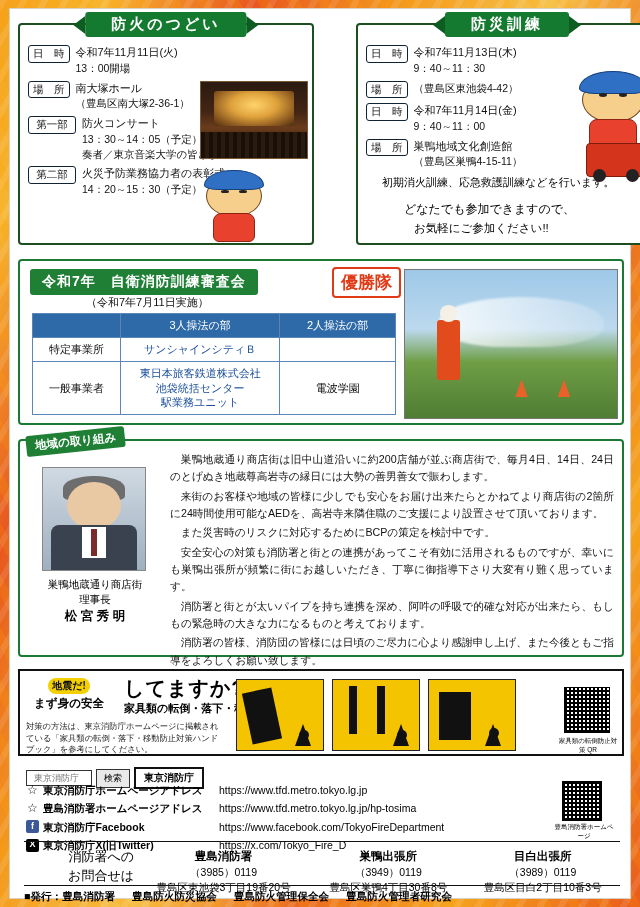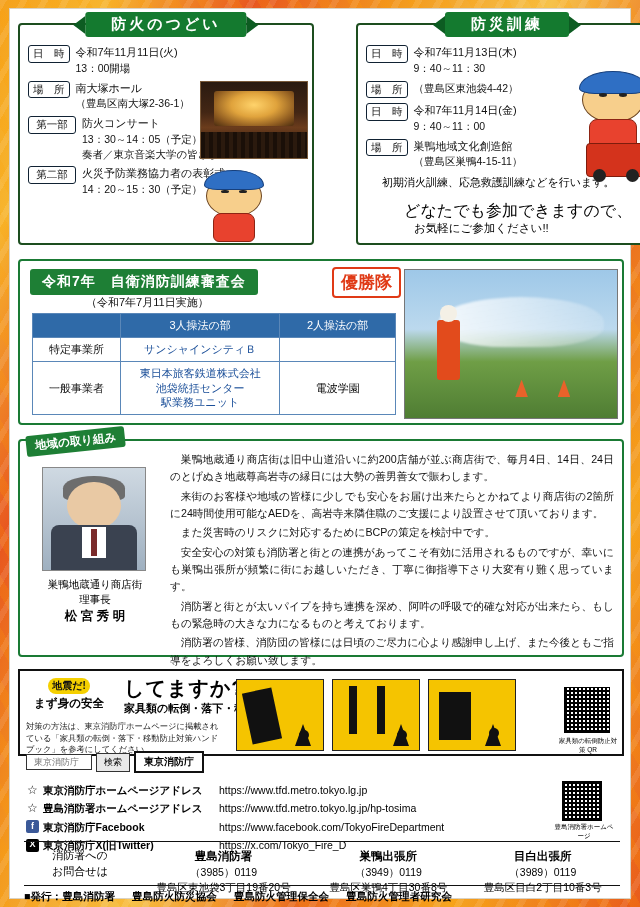--- a/index.html
+++ b/index.html
@@ -263,21 +263,21 @@
   .linkurl{ flex:1 1 auto; }
 
   
   .contact{
     position:absolute;
     border-top:1px solid #111;
     font-size:10.5px;
   }
   .ctable{ width:100%; border-collapse:collapse; }
   .ctable td{ text-align:center; vertical-align:top; padding:2px 2px; line-height:1.45; }
-  .ctable td.lead{ width:112px; font-size:11px; }
+  .ctable td.lead{ text-align:right; width:112px; font-size:13px; }
   .cname{ font-weight:bold; font-size:11.5px; }
   .footer{
     position:absolute;
     font-size:10.6px; font-weight:bold;
     border-top:1px solid #111;
     padding-top:4px;
   }
   .footer span{ margin-right:14px; }
 </style>
 </head>
@@ -363,21 +363,21 @@
         <div class="row">
           <div class="tag">場　所</div>
           <div class="rowtext">
             <div>巣鴨地域文化創造館</div>
             <div class="sub">（豊島区巣鴨4-15-11）</div>
           </div>
         </div>
       </div>
 
       <div style="position:absolute; left:24px; top:150px; font-size:11px;">初期消火訓練、応急救護訓練などを行います。</div>
-      <div style="position:absolute; left:46px; top:176px; font-size:16px;">どなたでも参加できますので、</div>
+      <div style="position:absolute; left:46px; top:176px; font-size:12px;">どなたでも参加できますので、</div>
       <div style="position:absolute; left:56px; top:196px; font-size:11.5px;">お気軽にご参加ください!!</div>
 
       <div class="mascot" style="right:12px; top:52px; width:62px; height:72px;">
         <div class="m-head">
           <div class="m-helmet"></div>
           <div class="m-eye" style="left:26%;"></div>
           <div class="m-eye" style="right:26%;"></div>
         </div>
         <div class="m-body"></div>
       </div>
@@ -454,21 +454,21 @@
     <div class="adbox" style="left:8px; top:660px; width:606px; height:87px;">
       <div class="adbadge">
         <span class="l1">地震だ!</span>
         <span class="l2">まず身の安全</span>
       </div>
 
       <div class="adtitle" style="left:104px; top:4px;">してますか?</div>
       <div class="adsub" style="left:104px; top:30px;">家具類の転倒・落下・移動防止対策</div>
       <div class="adnote" style="left:6px; top:50px; width:196px;">対策の方法は、東京消防庁ホームページに掲載されている「家具類の転倒・落下・移動防止対策ハンドブック」を参考にしてください。</div>
 
-      <div class="searchrow" style="left:6px; top:80px;">
+      <div class="searchrow" style="left:6px; top:96px;">
         <input class="searchbox" style="width: 66px;" placeholder="東京消防庁">
         <div class="searchbtn">検索</div>
         <div class="searchtgt">東京消防庁</div>
       </div>
 
       <div class="pict" style="left:216px; top:8px; width:88px; height:72px;">
         <div class="fig" style="left:10px; top:10px; width:30px; height:52px; transform:rotate(-12deg);"></div>
         <div class="fig" style="right:14px; bottom:10px; width:10px; height:10px; border-radius:50%;"></div>
         <div class="fig" style="right:12px; bottom:4px; width:16px; height:22px; clip-path:polygon(50% 0,100% 100%,0 100%);"></div>
       </div>

